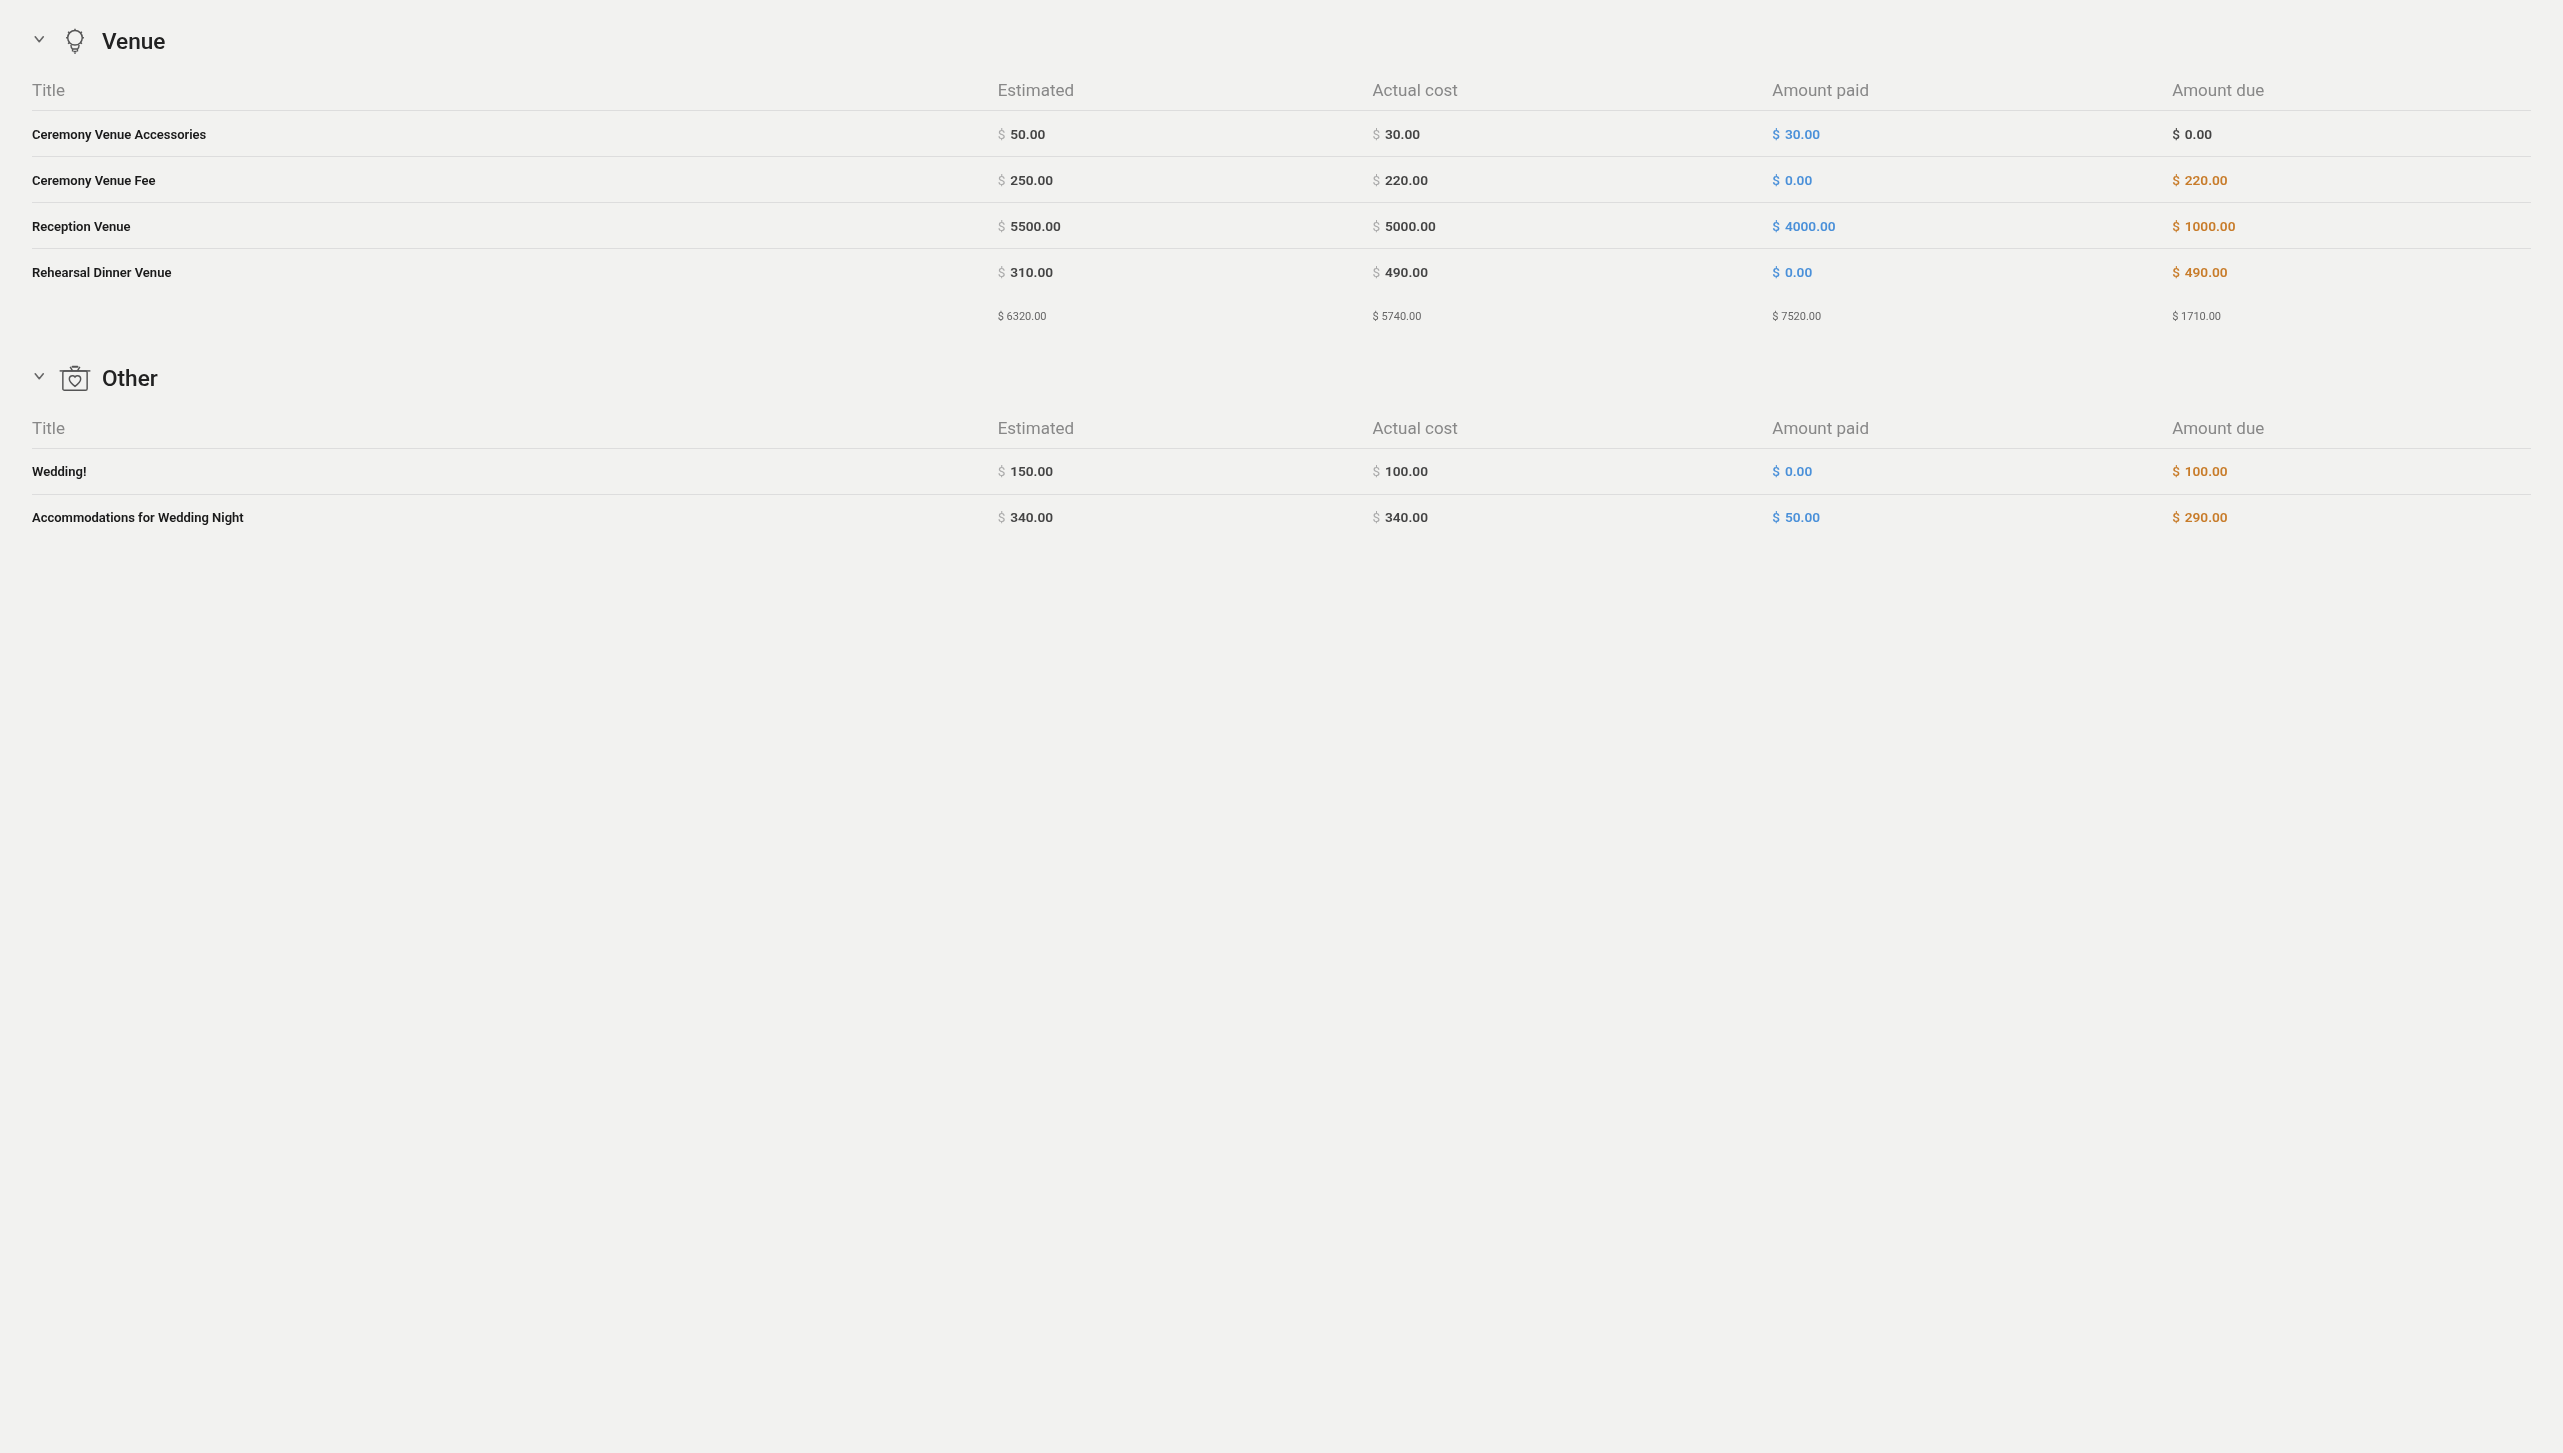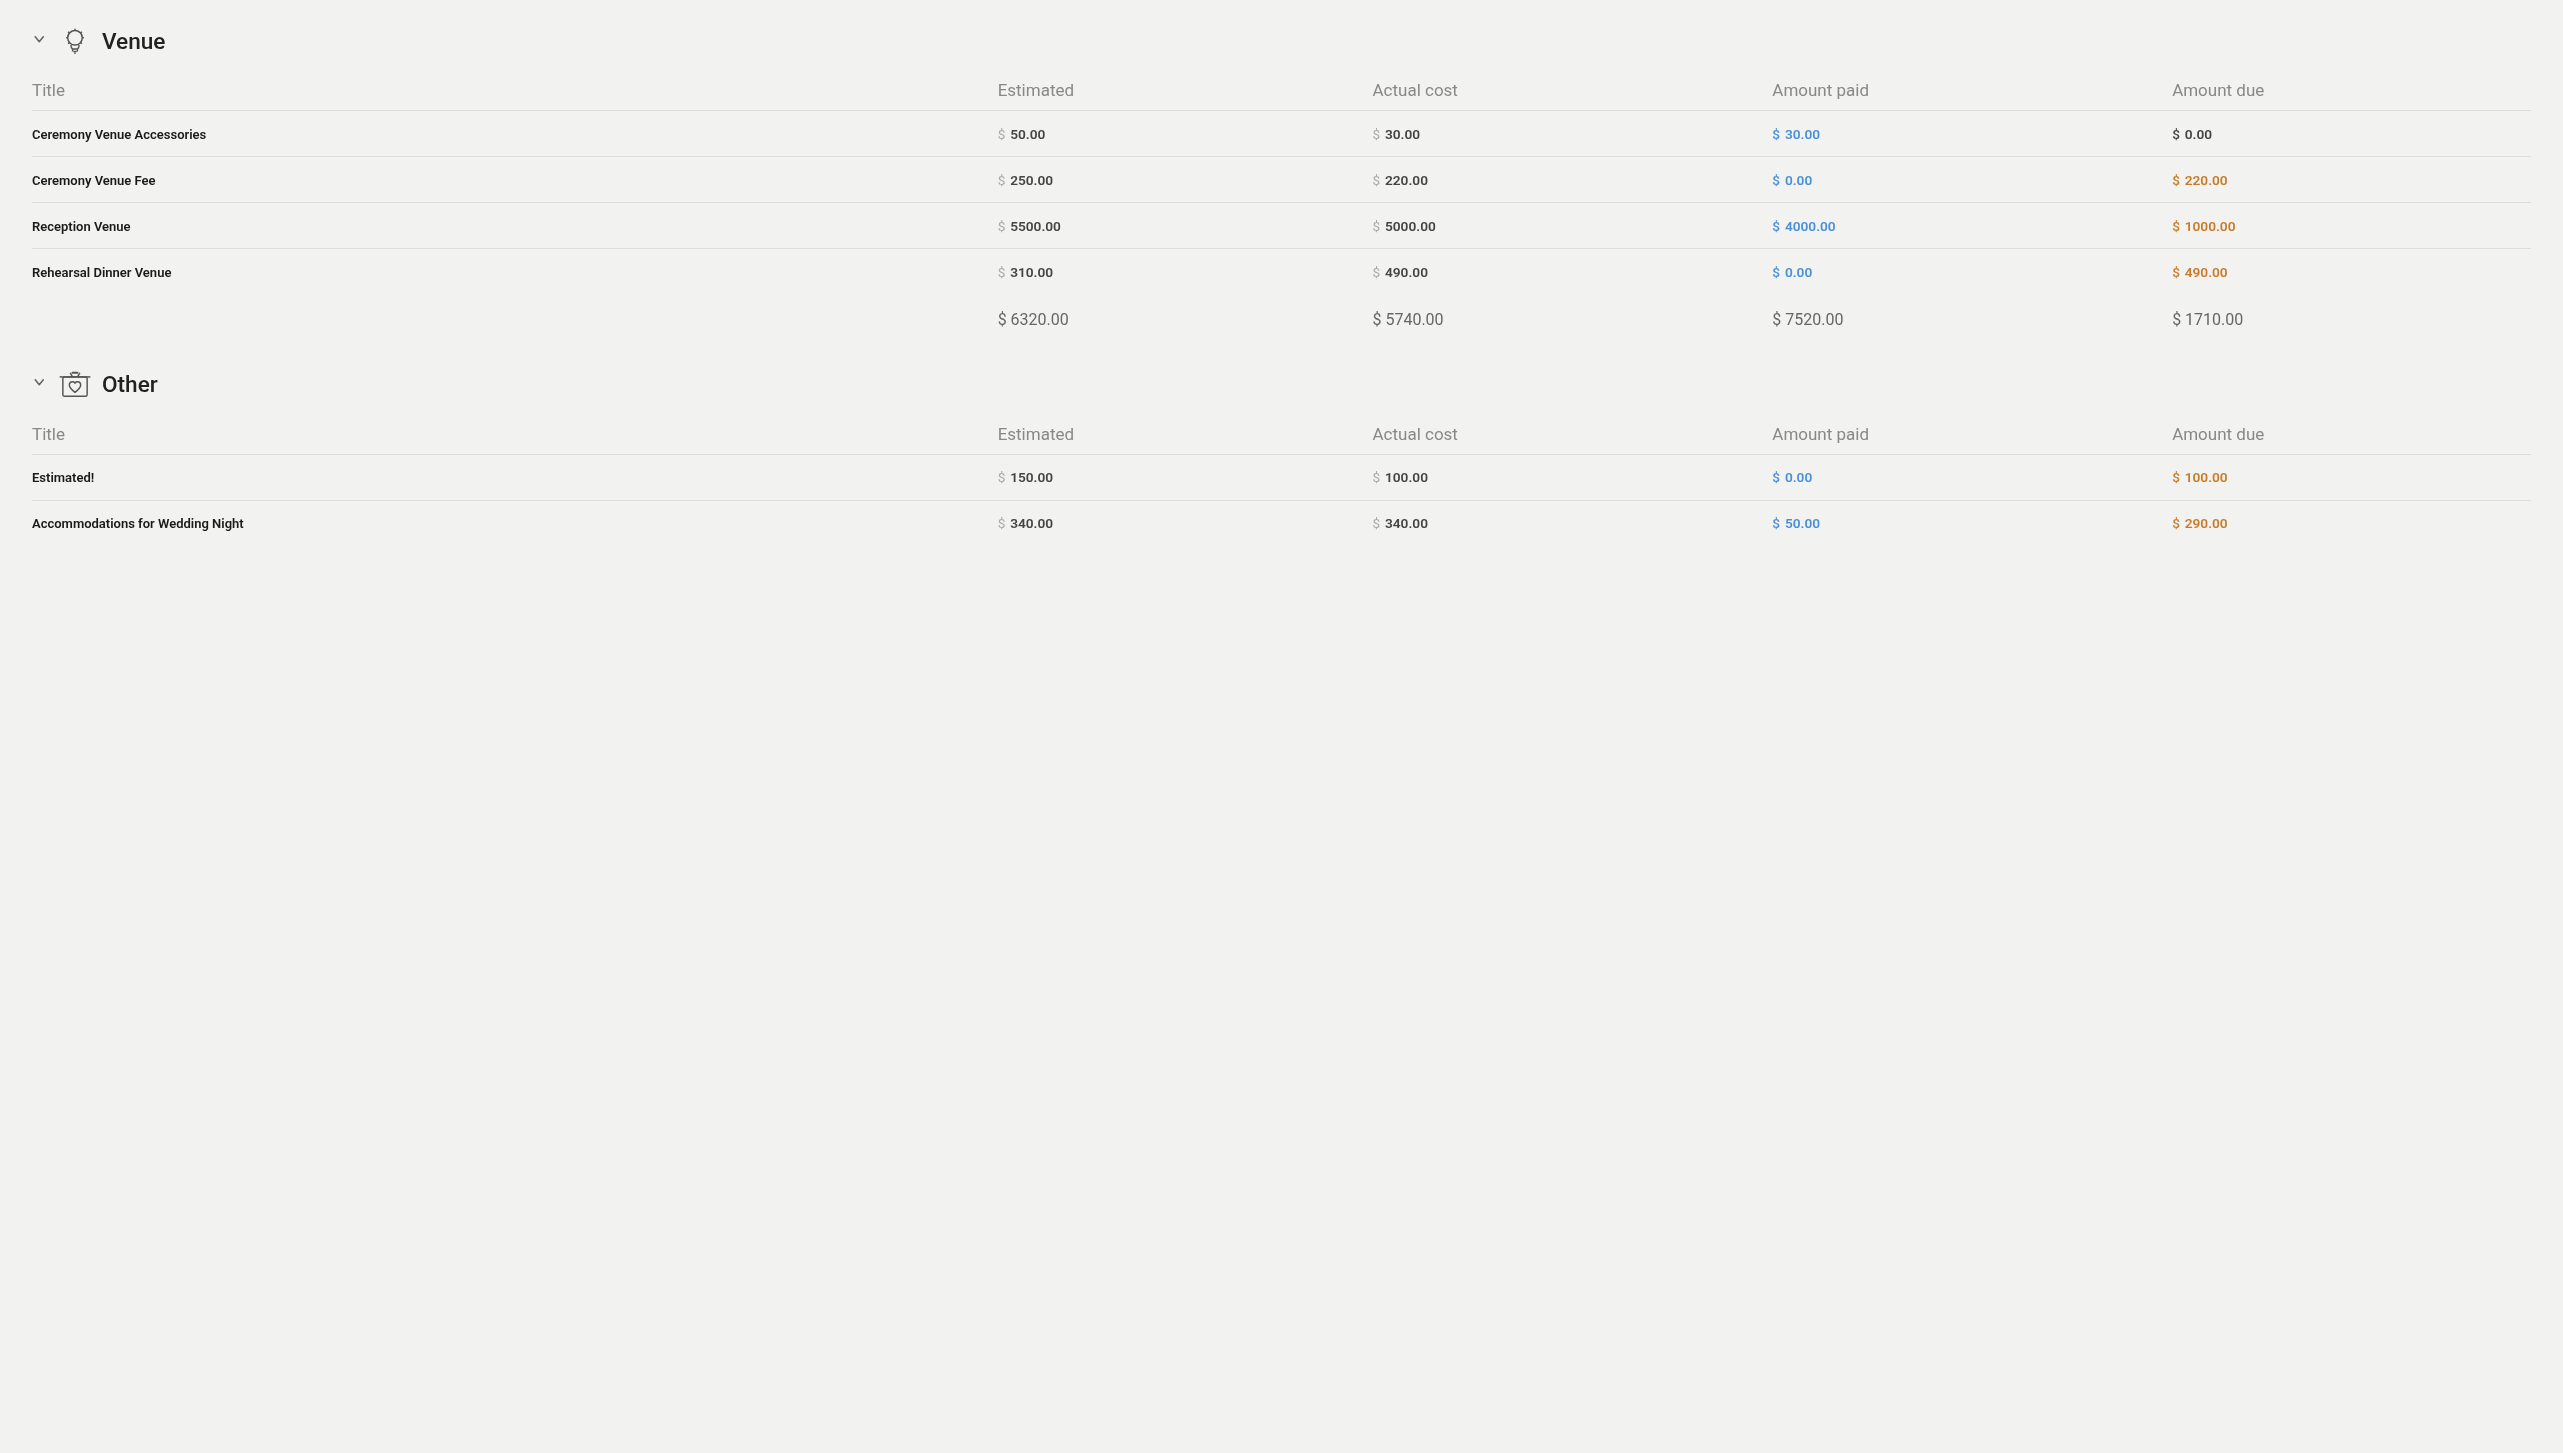--- a/index.html
+++ b/index.html
@@ -68,21 +68,21 @@
     }
 
     .table tbody tr td:not(:first-child) {
       padding-left: 16px;
     }
 
     .table tbody tr.total-row td {
       border-top: none;
       padding-top: 16px;
       color: #555;
-      font-size: 16px;
+      font-size: 11px;
     }
 
     .col-title { width: 38%; }
     .col-estimated { width: 15%; }
     .col-actual { width: 16%; }
     .col-paid { width: 16%; }
     .col-due { width: 15%; }
 
     .amount-cell {
       display: flex;
@@ -304,21 +304,21 @@
           <tr>
             <th class="col-title">Title</th>
             <th class="col-estimated">Estimated</th>
             <th class="col-actual">Actual cost</th>
             <th class="col-paid">Amount paid</th>
             <th class="col-due">Amount due</th>
           </tr>
         </thead>
         <tbody>
           <tr>
-            <td class="col-title"><span class="row-title">Estimated!</span></td>
+            <td class="col-title"><span class="row-title">Wedding!</span></td>
             <td class="col-estimated">
               <div class="amount-cell">
                 <span class="currency-symbol">$</span>
                 <span class="amount-value dark">150.00</span>
               </div>
             </td>
             <td class="col-actual">
               <div class="amount-cell">
                 <span class="currency-symbol">$</span>
                 <span class="amount-value dark">100.00</span>

